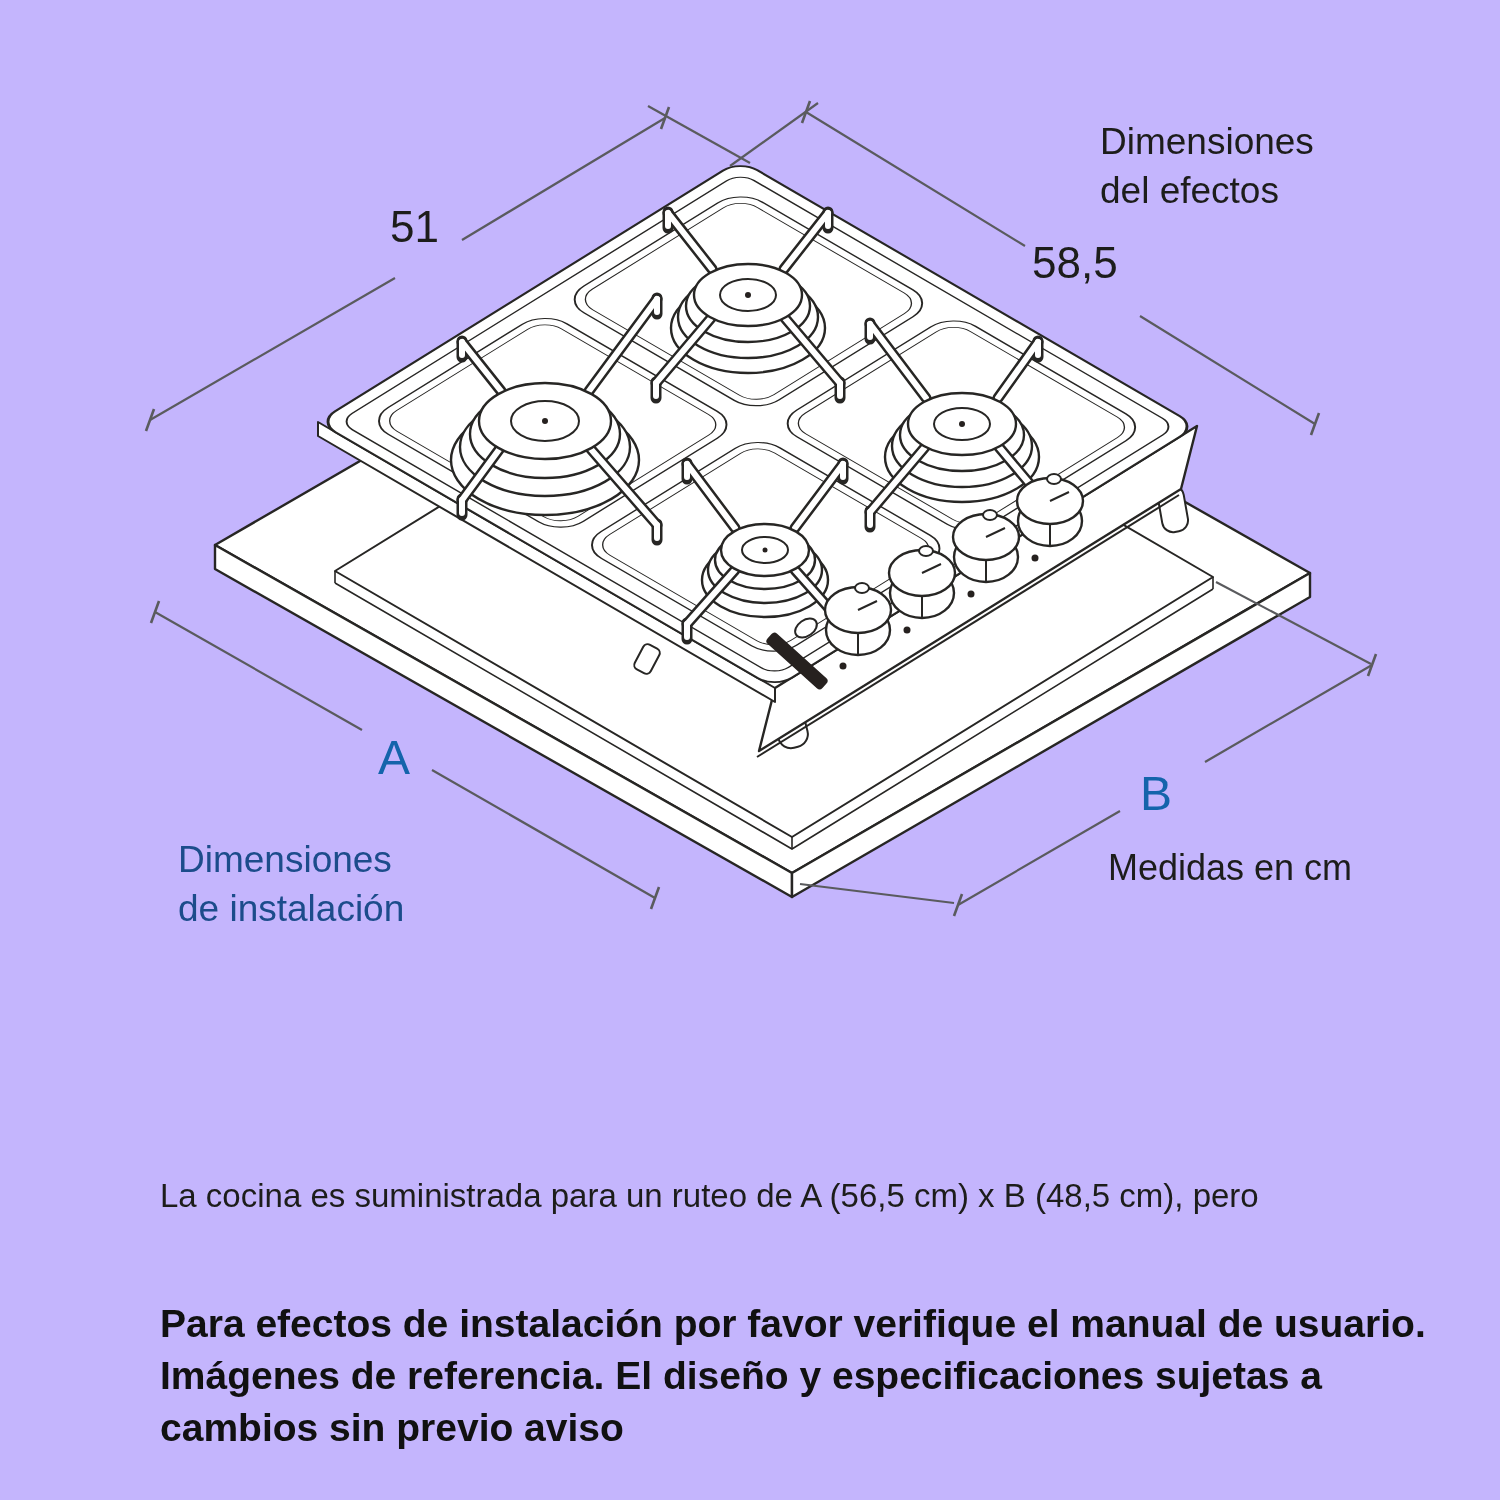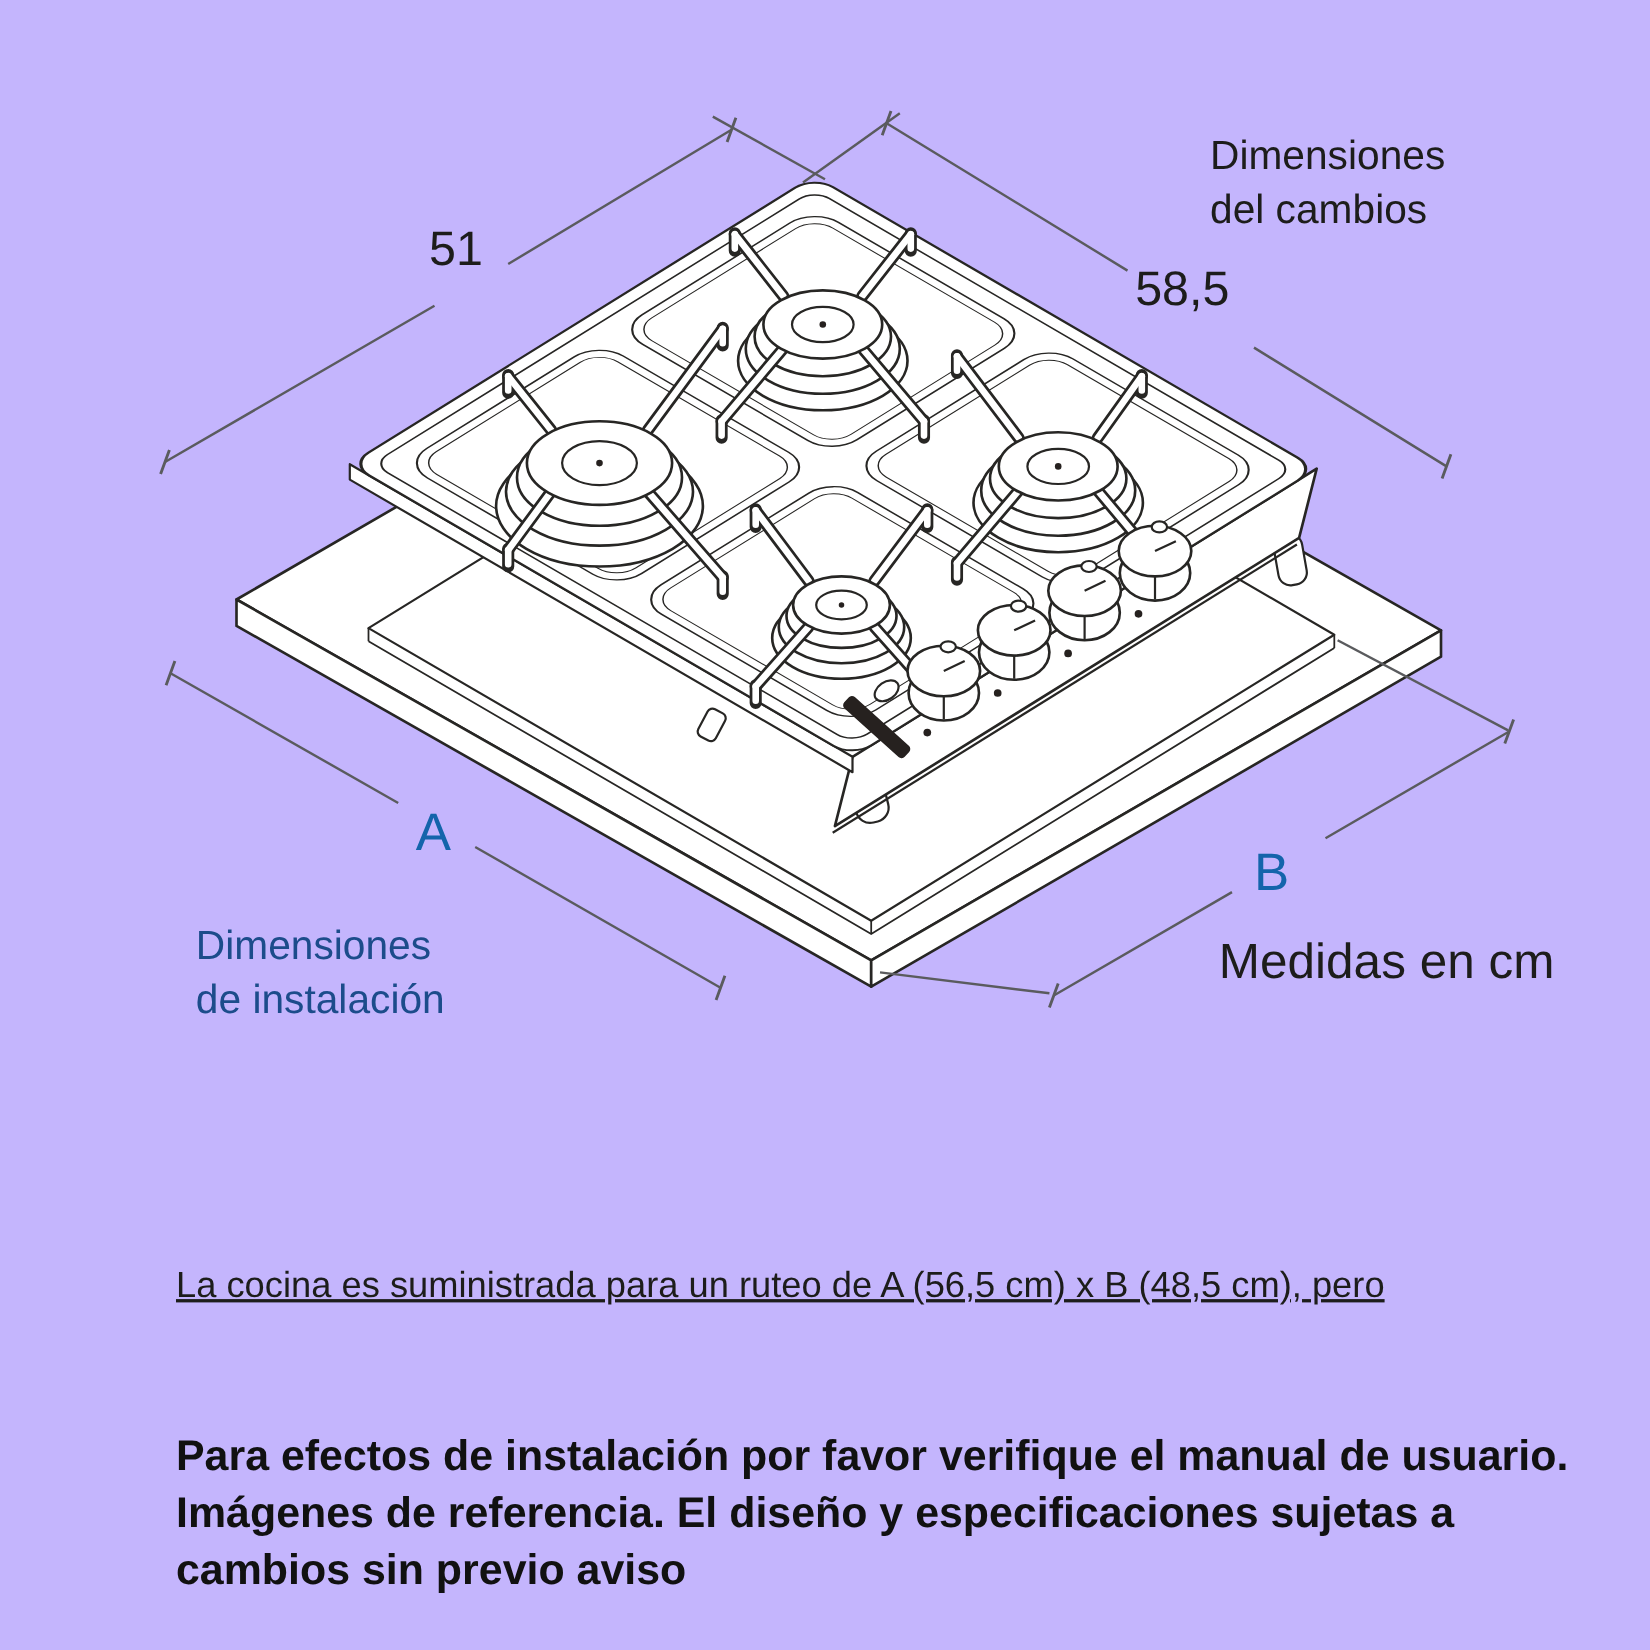--- a/index.html
+++ b/index.html
@@ -7,21 +7,21 @@
     position:relative;width:1500px;height:1500px;background:#c4b5fd;
     font-family:"Liberation Sans", sans-serif;color:#1d1d1b;overflow:hidden;
   }
   #drawing{position:absolute;left:0;top:0;}
   .lbl{position:absolute;white-space:nowrap;line-height:1.32;}
   .lbl div{white-space:nowrap;}
   .caption{font-size:37px;color:#1d1d1b;}
   .caption-blue{font-size:37px;color:#1c4c8b;}
   .dim-num{font-size:44px;color:#1d1d1b;}
   .dim-letter{font-size:48px;color:#1464ab;}
-  .units{font-size:45px;color:#1d1d1b;}
+  .units{font-size:36px;color:#1d1d1b;}
   .para{font-size:33px;color:#1d1d1b;line-height:47px;}
   .para-bold{font-size:39px;font-weight:bold;color:#111111;line-height:52px;}
   
   .w{fill:#ffffff;stroke:#272624;stroke-width:2.4;stroke-linejoin:round;}
   .w2{fill:#ffffff;stroke:#272624;stroke-width:2;stroke-linejoin:round;}
   .t{fill:none;stroke:#272624;stroke-width:2;}
   .t1{fill:none;stroke:#272624;stroke-width:1.6;}
   .t2{fill:none;stroke:#272624;stroke-width:1.1;}
   .pb{fill:none;stroke:#272624;stroke-width:11;stroke-linecap:round;}
   .pw{fill:none;stroke:#ffffff;stroke-width:6;stroke-linecap:round;}
@@ -200,39 +200,39 @@
         <path class="dim" d="M1216,582 L1371,664"></path>
         <path class="dim" d="M800,884 L954,903"></path>
         <path class="dim" d="M1372,665 L1205,762 M1120,811 L958,905"></path>
         <path class="tick" d="M1368,676 L1376,654 M954,916 L962,894"></path>
       </g>
     </g>
   </svg>
 
   <div class="lbl caption" style="left:1100px;top:118px;">
     <div>Dimensiones</div>
-    <div>del cambios</div>
+    <div>del efectos</div>
   </div>
 
   <div class="lbl dim-num" style="left:390px;top:198px;">51</div>
 
   <div class="lbl dim-num" style="left:1032px;top:234px;text-align:right;">58,5</div>
 
   <div class="lbl dim-letter" style="left:378px;top:726px;">A</div>
 
   <div class="lbl dim-letter" style="left:1140px;top:762px;">B</div>
 
   <div class="lbl caption-blue" style="left:178px;top:836px;">
     <div>Dimensiones</div>
     <div>de instalación</div>
   </div>
 
   <div class="lbl units" style="left:1108px;top:844px;">Medidas en cm</div>
 
-  <div class="lbl para" style="left:160px;top:1144px;text-decoration:underline;">
+  <div class="lbl para" style="left:160px;top:1172px;">
     <div>La cocina es suministrada para un ruteo de A (56,5 cm) x B (48,5 cm), pero</div>
   </div>
 
   <div class="lbl para-bold" style="left:160px;top:1298px;">
     <div>Para efectos de instalación por favor verifique el manual de usuario.</div>
     <div>Imágenes de referencia. El diseño y especificaciones sujetas a</div>
     <div>cambios sin previo aviso</div>
   </div>
 
 </div>

